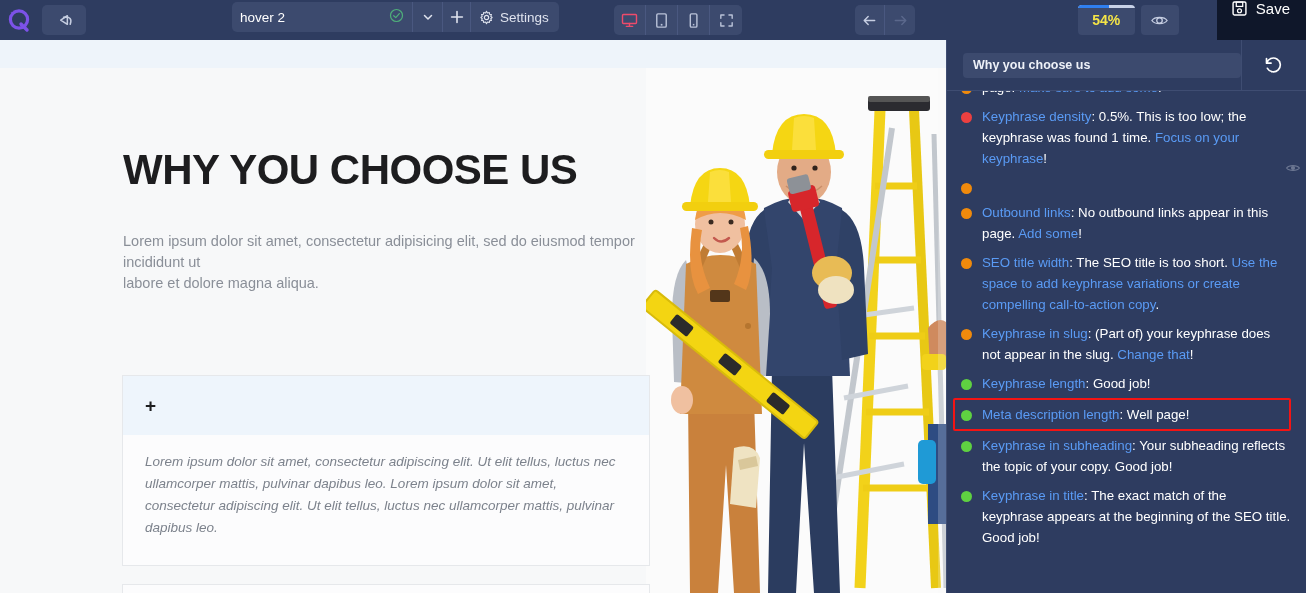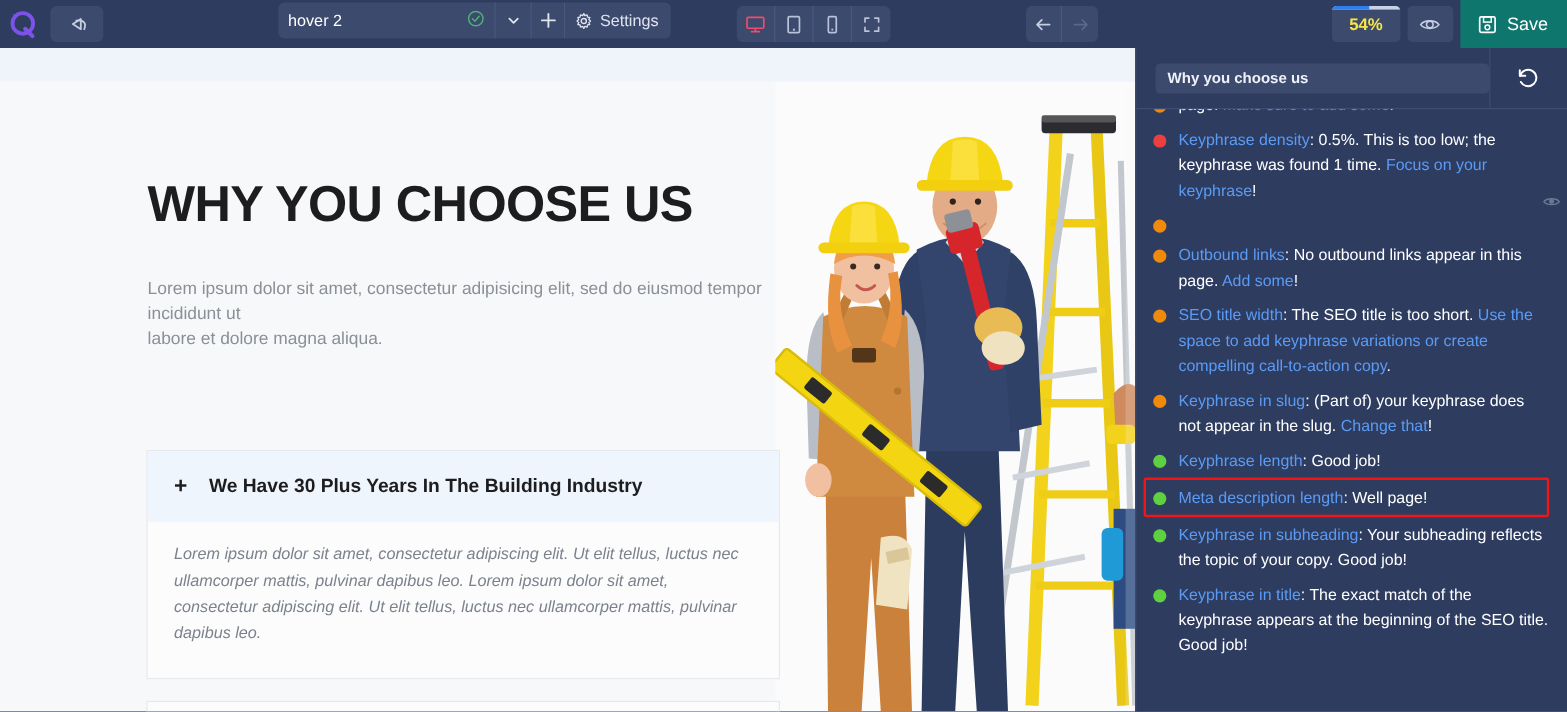--- a/index.html
+++ b/index.html
@@ -84,23 +84,23 @@
     background: #c8d2e8;
   }
   .tb-score .bar i {
     display: block; height: 3px; background: #2f7ff0;
   }
   .tb-eye {
     width: 38px; height: 30px; background: #3c4a6e; border-radius: 4px;
     display: flex; align-items: center; justify-content: center; cursor: pointer;
   }
   .tb-save {
-    height: 40px; background: #0f766e; color: #fff;
-    display: flex; align-items: center; gap: 8px;
-    padding: 0 16px 0 14px; font-size: 15px; cursor: pointer;
+    height: 40px; background: #0f172a; color: #fff;
+    display: flex; align-items: flex-start; gap: 8px;
+    padding: 0 16px 0 14px; font-size: 15px; cursor: pointer; margin-left: 32px;
   }
 
   
   .canvas {
     position: absolute; top: 40px; left: 0; width: 946px; height: 553px;
     background: #f7f8f9; overflow: hidden;
   }
   .canvas-topstrip {
     position: absolute; top: 0; left: 0; width: 100%; height: 28px;
     background: #eef4fa;
@@ -416,21 +416,20 @@
       </div>
 
       <h1 class="page-title">WHY YOU CHOOSE US</h1>
       <div class="page-sub" style="white-space:pre-line">Lorem ipsum dolor sit amet, consectetur adipisicing elit, sed do eiusmod tempor incididunt ut
 labore et dolore magna aliqua.</div>
 
       <div class="acc">
         <div class="acc-item">
           <div class="acc-head open">
             <span class="acc-plus">+</span>
-            <span>We Have 30 Plus Years In The Building Industry</span>
           </div>
           <div class="acc-body">Lorem ipsum dolor sit amet, consectetur adipiscing elit. Ut elit tellus, luctus nec ullamcorper mattis, pulvinar dapibus leo. Lorem ipsum dolor sit amet, consectetur adipiscing elit. Ut elit tellus, luctus nec ullamcorper mattis, pulvinar dapibus leo.</div>
         </div>
         <div class="acc-item">
           <div class="acc-head">
             
             
           </div>
         </div>
       </div>

